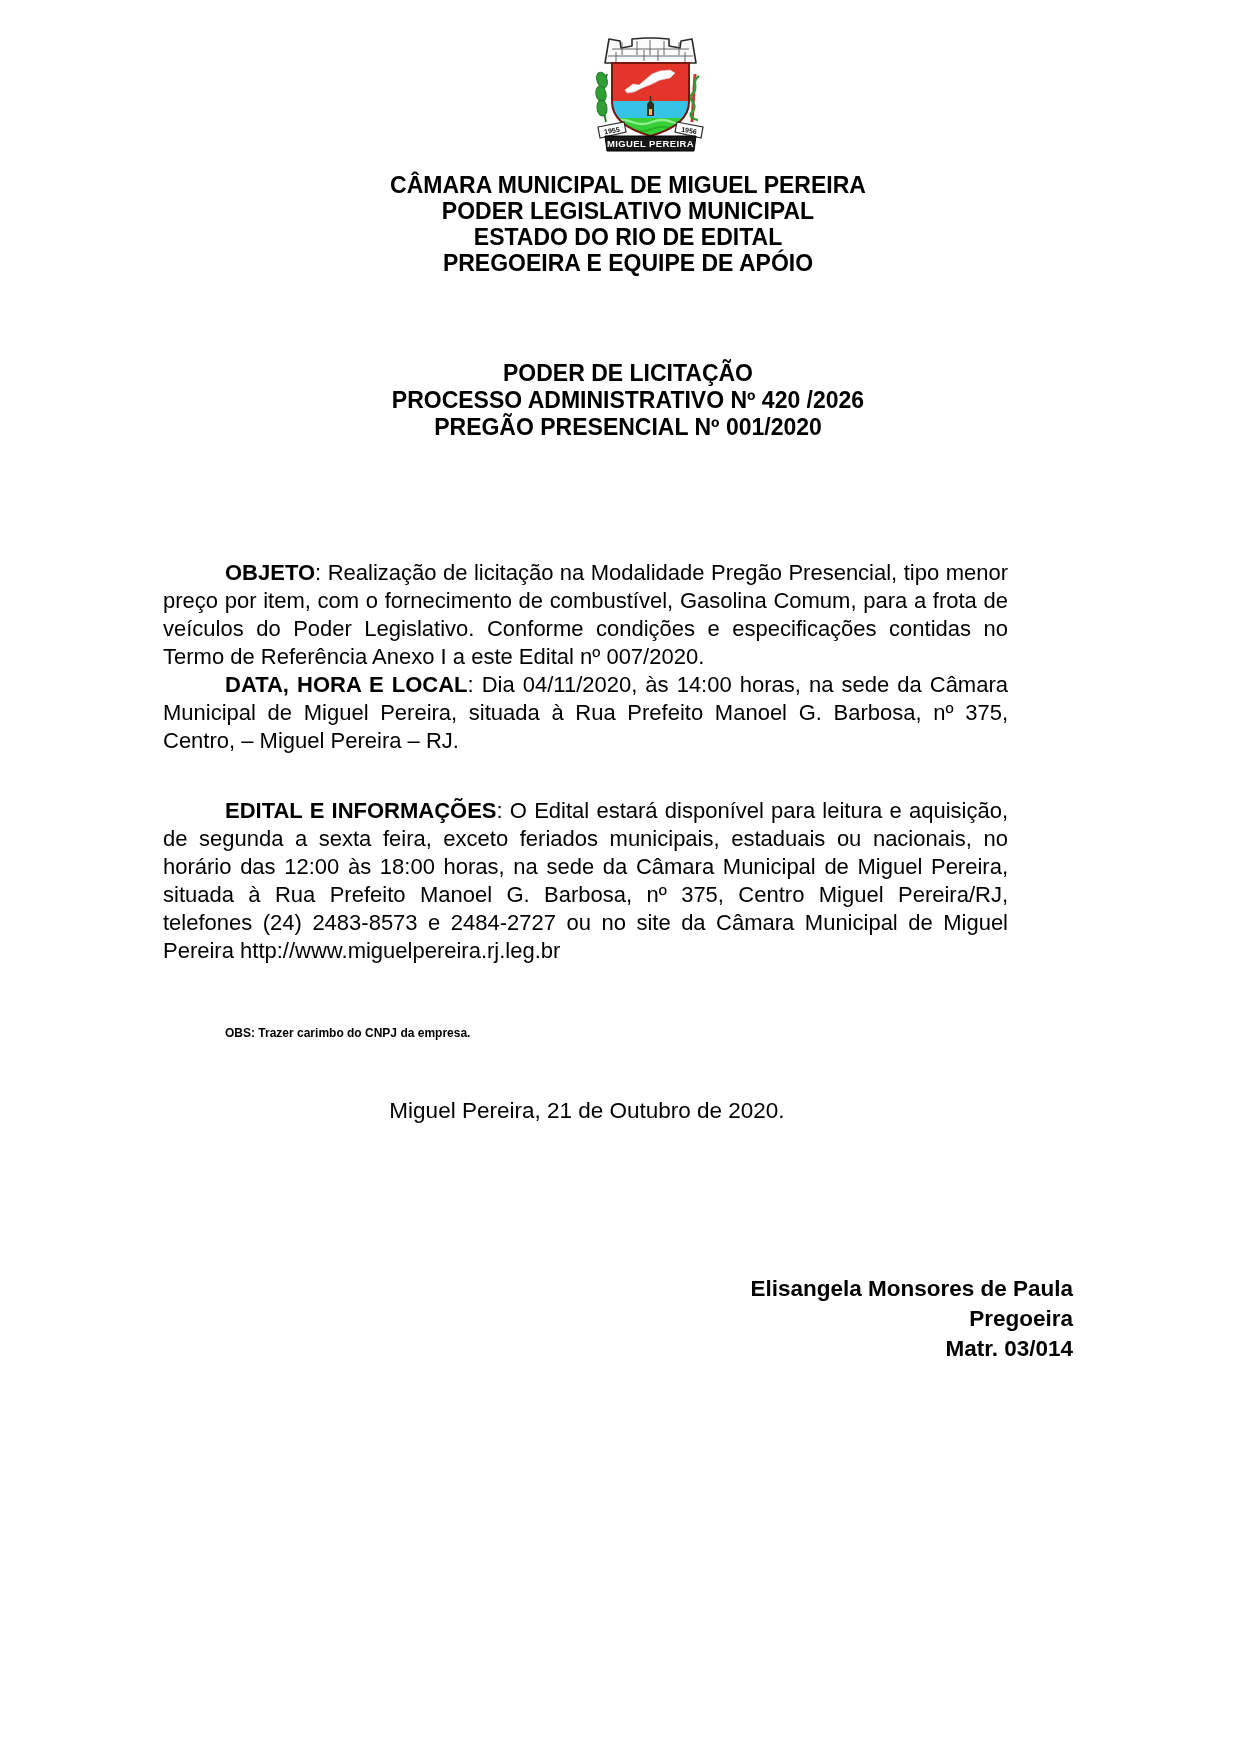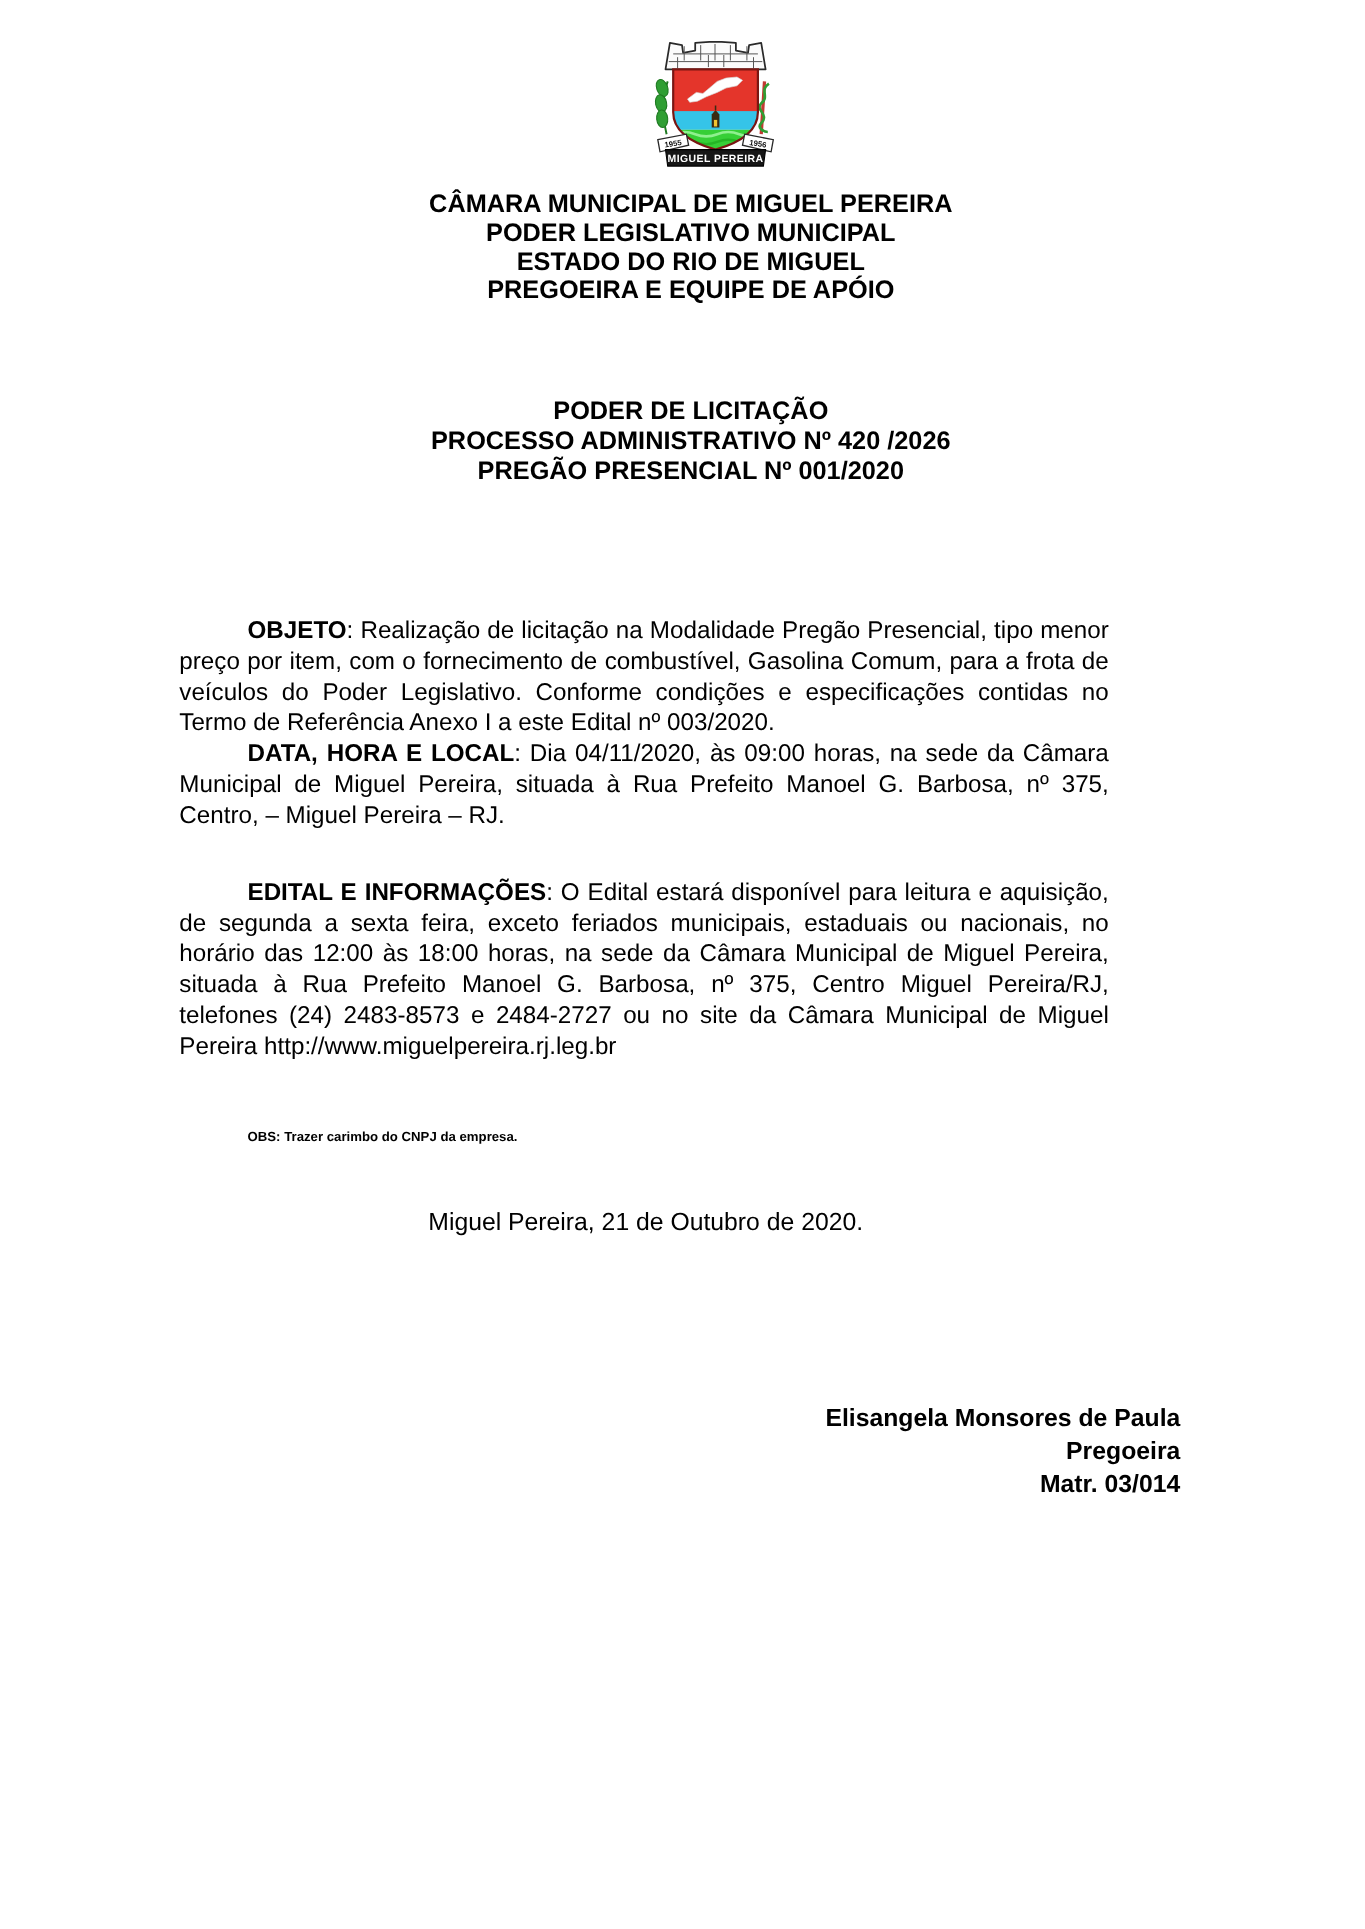--- a/index.html
+++ b/index.html
@@ -138,33 +138,33 @@
 
     <g>
       <path d="M13,106 L104,106 L102,121 L15,121 Z" fill="#161616" stroke="#000000" stroke-width="1"></path>
       <text x="58.5" y="117" font-size="9.5" font-weight="bold" text-anchor="middle" fill="#ffffff" letter-spacing="0.4">MIGUEL PEREIRA</text>
     </g>
   </svg>
 
   <div class="org-header">
     <div>CÂMARA MUNICIPAL DE MIGUEL PEREIRA</div>
     <div>PODER LEGISLATIVO MUNICIPAL</div>
-    <div>ESTADO DO RIO DE MIGUEL</div>
+    <div>ESTADO DO RIO DE EDITAL</div>
     <div>PREGOEIRA E EQUIPE DE APÓIO</div>
   </div>
 
   <div class="doc-title">
     <div>PODER DE LICITAÇÃO</div>
     <div>PROCESSO ADMINISTRATIVO Nº 420 /2026</div>
     <div>PREGÃO PRESENCIAL Nº 001/2020</div>
   </div>
 
   <div class="body-text">
-    <p><b>OBJETO</b><span>: Realização de licitação na Modalidade Pregão Presencial, tipo menor preço por item, com o fornecimento de combustível, Gasolina Comum, para a frota de veículos do Poder Legislativo. Conforme condições e especificações contidas no Termo de Referência Anexo I a este Edital nº 003/2020.</span></p>
-    <p><b>DATA, HORA E LOCAL</b><span>: Dia 04/11/2020, às 09:00 horas, na sede da Câmara Municipal de Miguel Pereira, situada à Rua Prefeito Manoel G. Barbosa, nº 375, Centro, – Miguel Pereira – RJ.</span></p>
+    <p><b>OBJETO</b><span>: Realização de licitação na Modalidade Pregão Presencial, tipo menor preço por item, com o fornecimento de combustível, Gasolina Comum, para a frota de veículos do Poder Legislativo. Conforme condições e especificações contidas no Termo de Referência Anexo I a este Edital nº 007/2020.</span></p>
+    <p><b>DATA, HORA E LOCAL</b><span>: Dia 04/11/2020, às 14:00 horas, na sede da Câmara Municipal de Miguel Pereira, situada à Rua Prefeito Manoel G. Barbosa, nº 375, Centro, – Miguel Pereira – RJ.</span></p>
     <p class="gap-before"><b>EDITAL E INFORMAÇÕES</b><span>: O Edital estará disponível para leitura e aquisição, de segunda a sexta feira, exceto feriados municipais, estaduais ou nacionais, no horário das 12:00 às 18:00 horas, na sede da Câmara Municipal de Miguel Pereira, situada à Rua Prefeito Manoel G. Barbosa, nº 375, Centro Miguel Pereira/RJ, telefones (24) 2483-8573 e 2484-2727 ou no site da Câmara Municipal de Miguel Pereira http://www.miguelpereira.rj.leg.br</span></p>
   </div>
 
   <div class="obs-line">OBS: Trazer carimbo do CNPJ da empresa.</div>
 
   <div class="date-line">Miguel Pereira, 21 de Outubro de 2020.</div>
 
   <div class="signature-block">
     <div>Elisangela Monsores de Paula</div>
     <div>Pregoeira</div>

